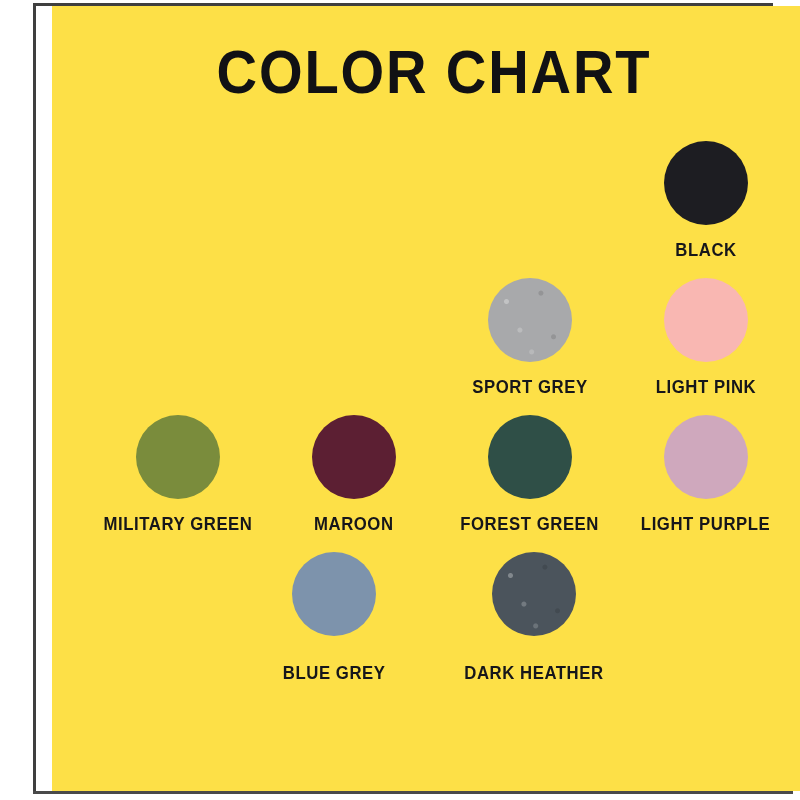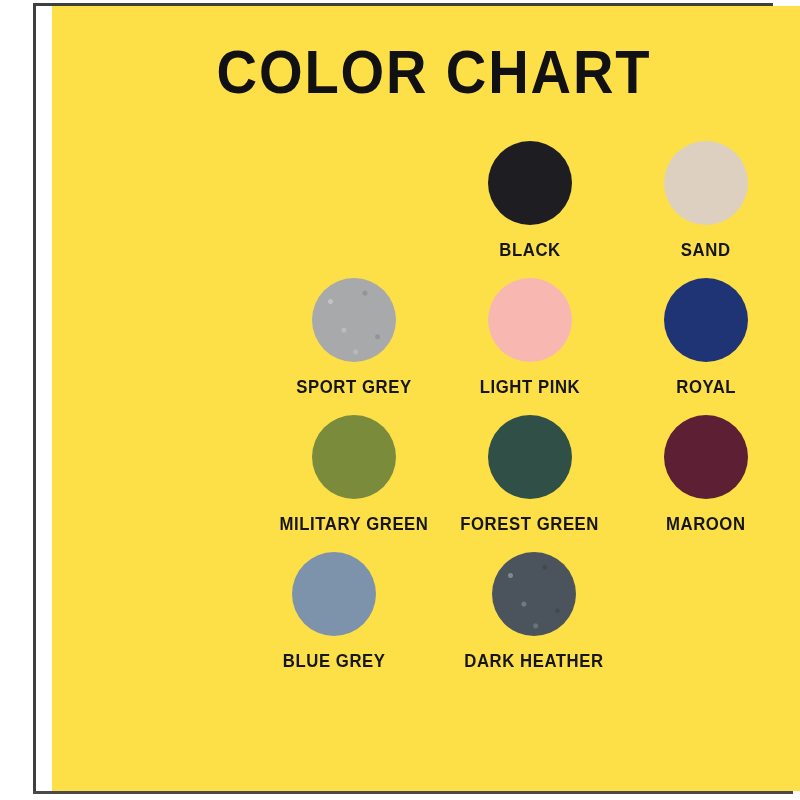--- a/index.html
+++ b/index.html
@@ -80,20 +80,21 @@
   }
 
   .swatch-cell {
     width: 176px;
     display: flex;
     flex-direction: column;
     align-items: center;
   }
   .swatch-row.centered .swatch-cell {
     width: 200px;
+    gap: 12px;
   }
 
   .swatch-disc {
     width: 84px;
     height: 84px;
     border-radius: 50%;
     display: block;
   }
 
   .swatch-label {
@@ -118,51 +119,47 @@
 <div id="chart">
 
   <div id="chart-title">COLOR CHART</div>
 
   <div class="swatch-grid" id="swatch-grid">
       <div class="swatch-row">
         <div class="swatch-cell">
           <span class="swatch-disc" style="background: rgb(29, 29, 34);"></span>
           <div class="swatch-label">BLACK</div>
         </div>
-        <div class="swatch-cell">
-          <span class="swatch-disc" style="background: rgb(222, 208, 192);"></span>
-          <div class="swatch-label">SAND</div>
-        </div>
       </div>
       <div class="swatch-row">
         <div class="swatch-cell">
           <span class="swatch-disc" style="background: radial-gradient(circle at 22% 28%, rgba(255, 255, 255, 0.3) 0px, rgba(255, 255, 255, 0.3) 2px, rgba(0, 0, 0, 0) 3px), radial-gradient(circle at 63% 18%, rgba(0, 0, 0, 0.12) 0px, rgba(0, 0, 0, 0.12) 2px, rgba(0, 0, 0, 0) 3px), radial-gradient(circle at 38% 62%, rgba(255, 255, 255, 0.22) 0px, rgba(255, 255, 255, 0.22) 2px, rgba(0, 0, 0, 0) 3px), radial-gradient(circle at 78% 70%, rgba(0, 0, 0, 0.12) 0px, rgba(0, 0, 0, 0.12) 2px, rgba(0, 0, 0, 0) 3px), radial-gradient(circle at 52% 88%, rgba(255, 255, 255, 0.18) 0px, rgba(255, 255, 255, 0.18) 2px, rgba(0, 0, 0, 0) 3px) rgb(168, 169, 171);"></span>
           <div class="swatch-label">SPORT GREY</div>
         </div>
         <div class="swatch-cell">
           <span class="swatch-disc" style="background: rgb(249, 183, 178);"></span>
           <div class="swatch-label">LIGHT PINK</div>
         </div>
-        <div class="swatch-cell">
-          <span class="swatch-disc" style="background: rgb(31, 52, 117);"></span>
-          <div class="swatch-label">ROYAL</div>
-        </div>
       </div>
       <div class="swatch-row">
         <div class="swatch-cell">
           <span class="swatch-disc" style="background: rgb(122, 140, 60);"></span>
           <div class="swatch-label">MILITARY GREEN</div>
         </div>
         <div class="swatch-cell">
+          <span class="swatch-disc" style="background: rgb(92, 31, 51);"></span>
+          <div class="swatch-label">MAROON</div>
+        </div>
+        <div class="swatch-cell">
           <span class="swatch-disc" style="background: rgb(47, 79, 71);"></span>
           <div class="swatch-label">FOREST GREEN</div>
         </div>
         <div class="swatch-cell">
-          <span class="swatch-disc" style="background: rgb(92, 31, 51);"></span>
-          <div class="swatch-label">MAROON</div>
+          <span class="swatch-disc" style="background: rgb(207, 168, 189);"></span>
+          <div class="swatch-label">LIGHT PURPLE</div>
         </div>
       </div>
       <div class="swatch-row centered">
         <div class="swatch-cell">
           <span class="swatch-disc" style="background: rgb(125, 147, 172);"></span>
           <div class="swatch-label">BLUE GREY</div>
         </div>
         <div class="swatch-cell">
           <span class="swatch-disc" style="background: radial-gradient(circle at 22% 28%, rgba(255, 255, 255, 0.3) 0px, rgba(255, 255, 255, 0.3) 2px, rgba(0, 0, 0, 0) 3px), radial-gradient(circle at 63% 18%, rgba(0, 0, 0, 0.12) 0px, rgba(0, 0, 0, 0.12) 2px, rgba(0, 0, 0, 0) 3px), radial-gradient(circle at 38% 62%, rgba(255, 255, 255, 0.22) 0px, rgba(255, 255, 255, 0.22) 2px, rgba(0, 0, 0, 0) 3px), radial-gradient(circle at 78% 70%, rgba(0, 0, 0, 0.12) 0px, rgba(0, 0, 0, 0.12) 2px, rgba(0, 0, 0, 0) 3px), radial-gradient(circle at 52% 88%, rgba(255, 255, 255, 0.18) 0px, rgba(255, 255, 255, 0.18) 2px, rgba(0, 0, 0, 0) 3px) rgb(75, 84, 92);"></span>
           <div class="swatch-label">DARK HEATHER</div>

